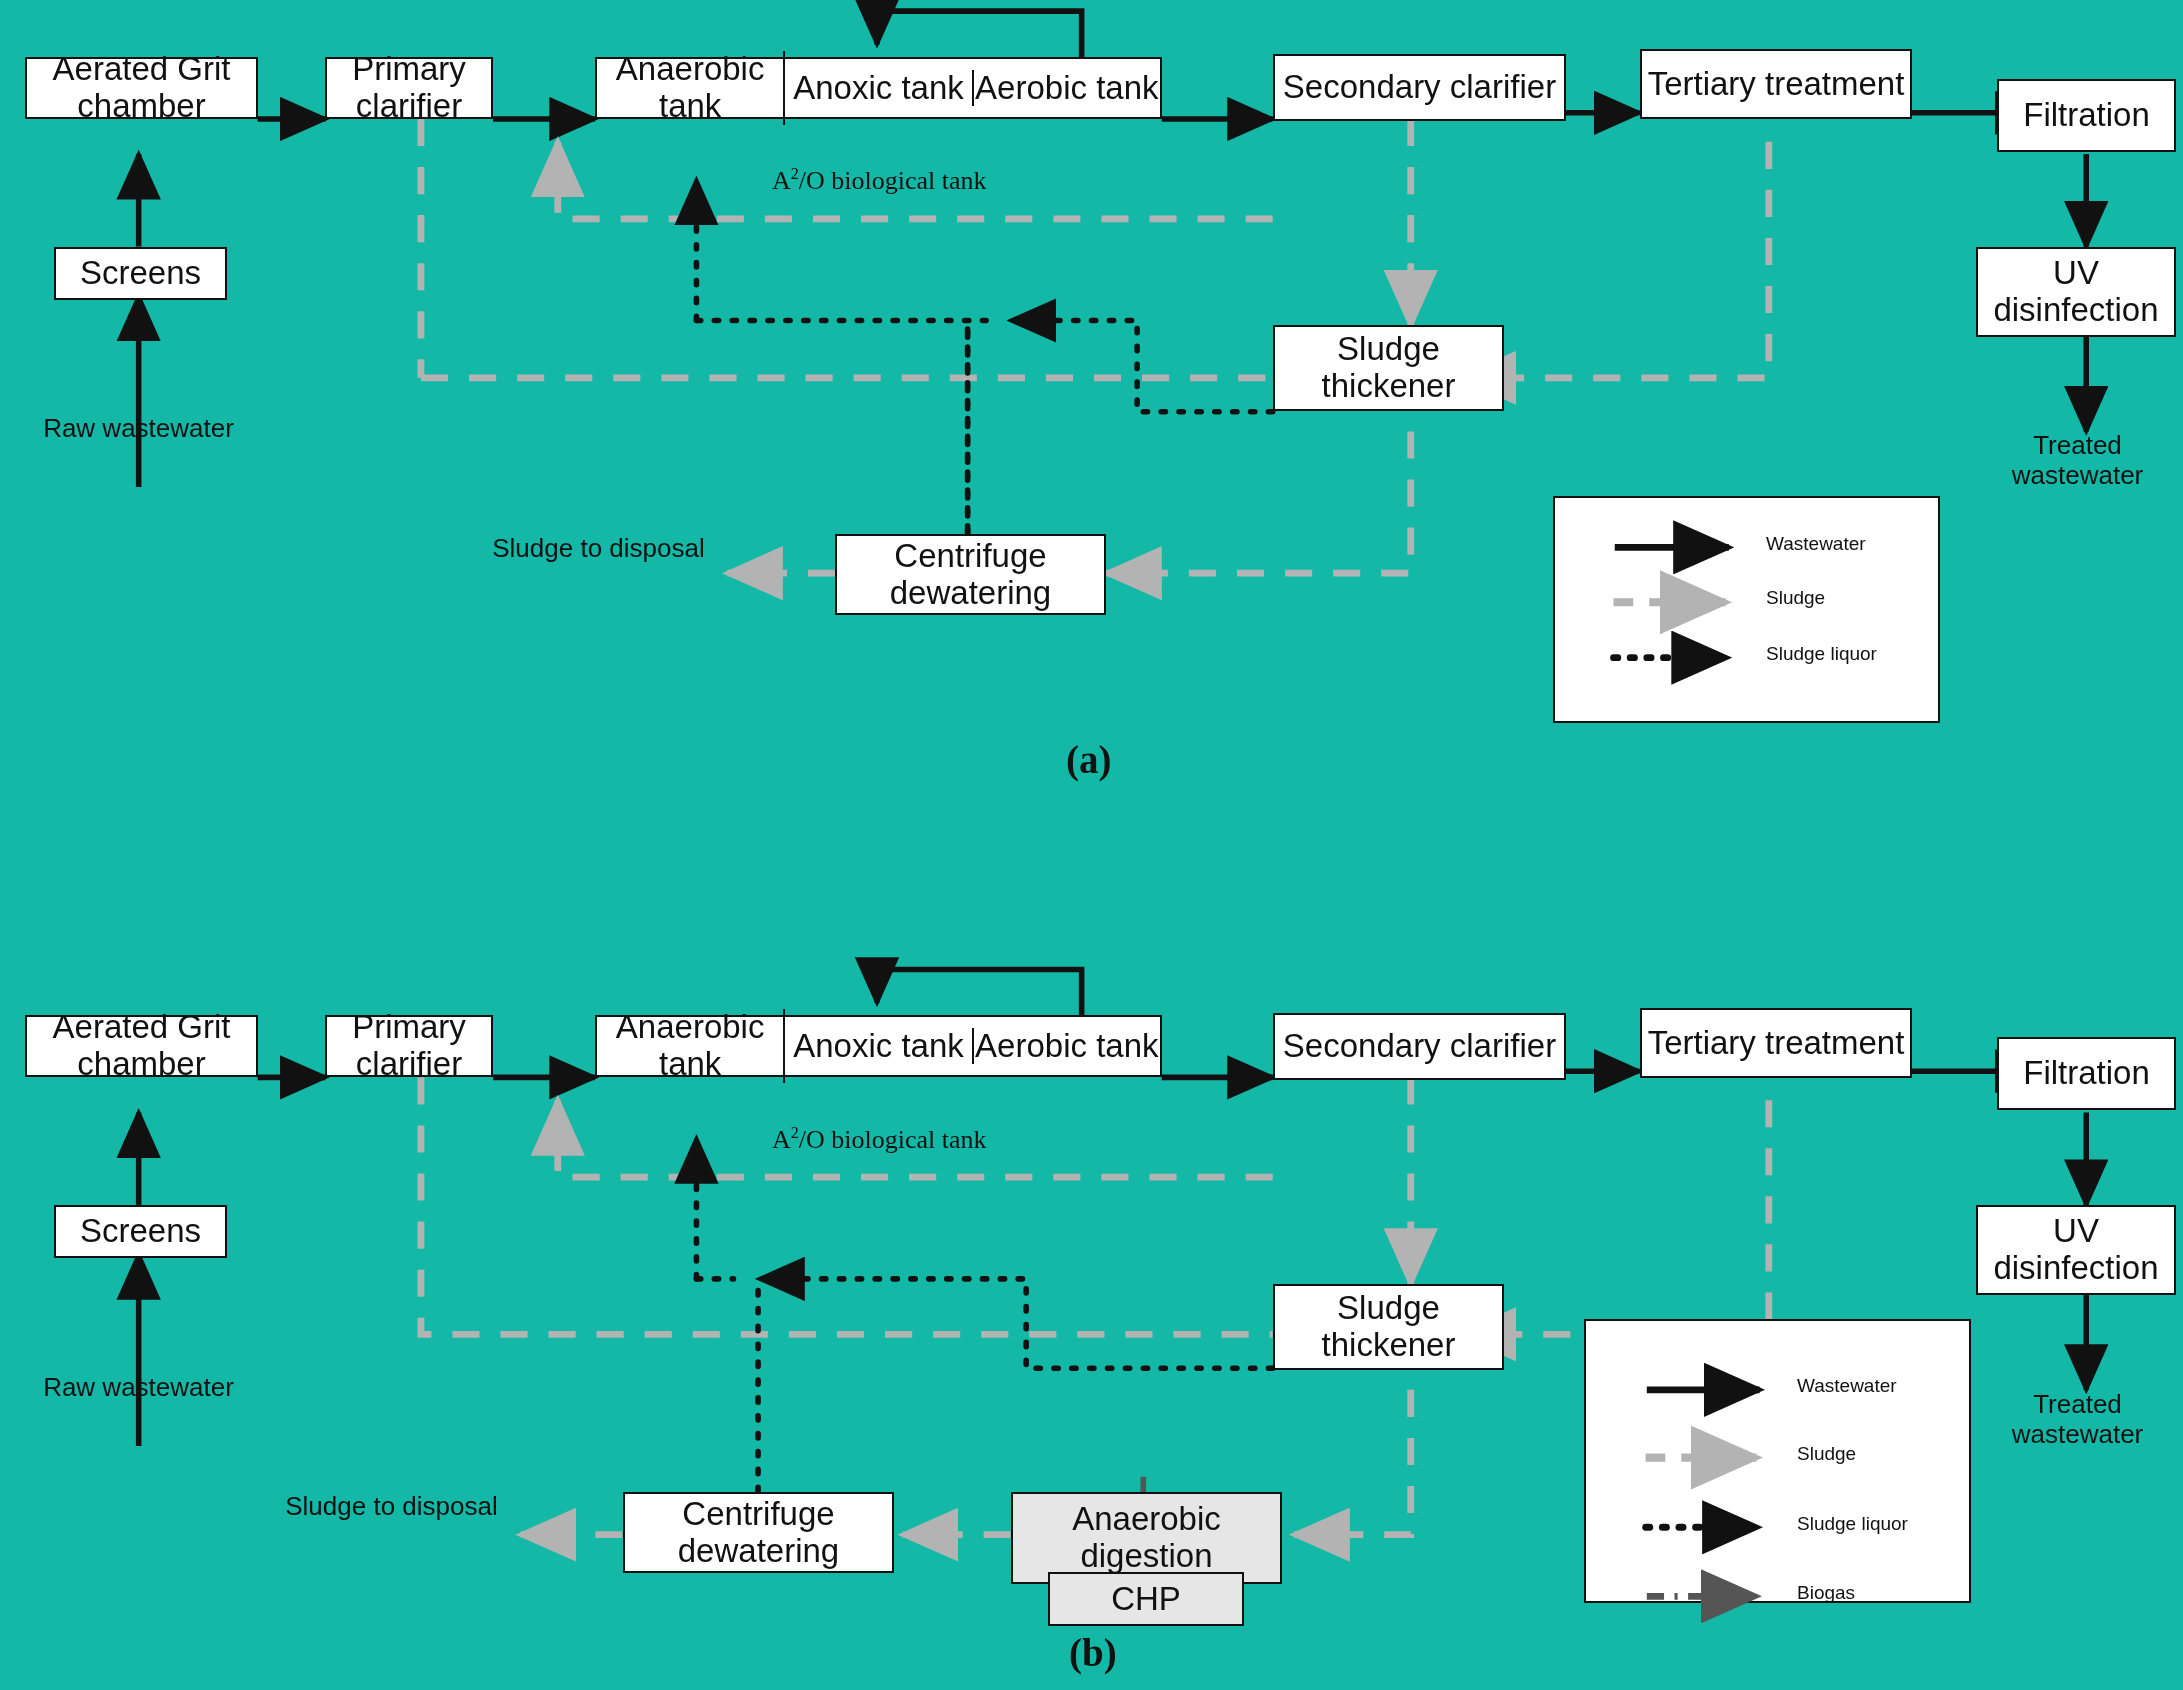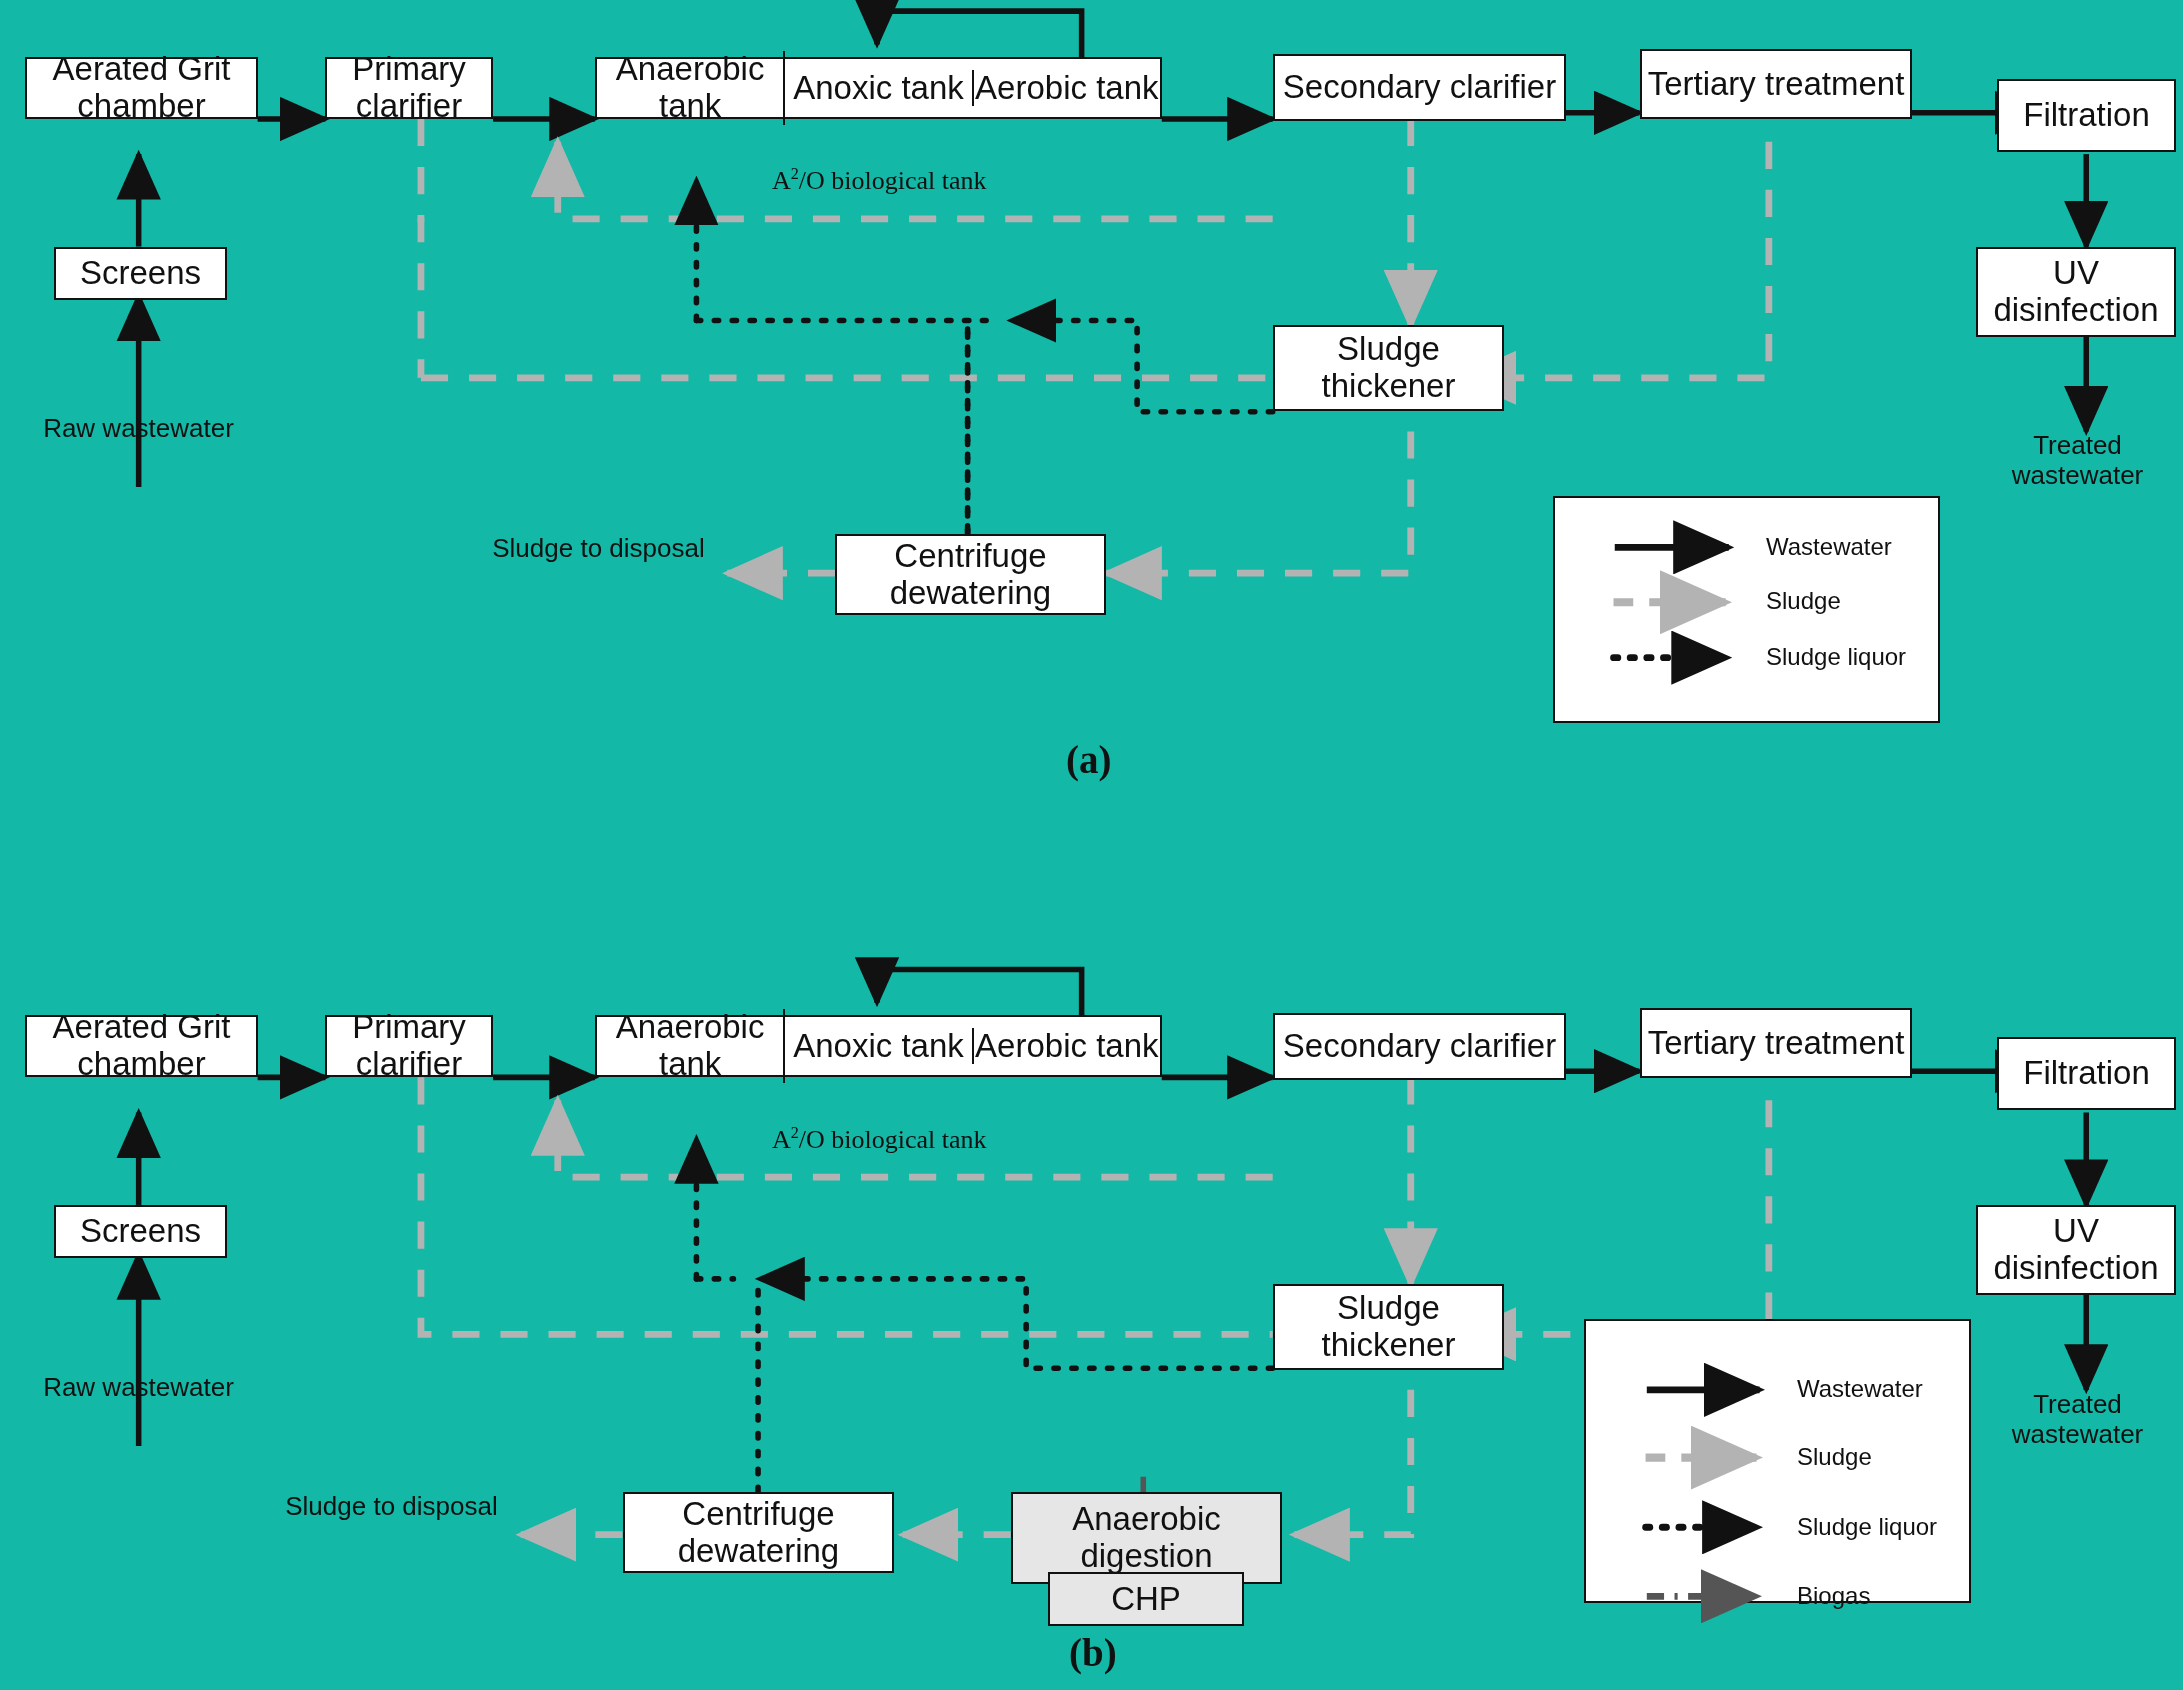--- a/index.html
+++ b/index.html
@@ -12,21 +12,21 @@
   .node.shaded{background:#e6e6e6;}
   .node.compound{padding:0;border:2.5px solid #111;display:flex;}
   .node.compound > .cell{flex:1 1 0;display:flex;align-items:center;justify-content:center;
         text-align:center;font-size:33px;line-height:1.12;border-right:2.5px solid #111;box-sizing:border-box;}
   .node.compound > .cell:last-child{border-right:none;}
   .flabel{position:absolute;font-family:"Liberation Sans",sans-serif;font-size:26px;color:#111;
         text-align:center;line-height:1.15;}
   .sublabel{position:absolute;font-family:Liberation Serif, serif;font-size:26px;color:#111;white-space:nowrap;}
   .panel-tag{position:absolute;font-family:"Liberation Serif",serif;font-size:39px;font-weight:bold;color:#111;}
   .legend{position:absolute;box-sizing:border-box;border:2.5px solid #111;background:#fff;}
-  .legend-label{position:absolute;font-family:"Liberation Sans",sans-serif;font-size:24px;color:#111;white-space:nowrap;}
+  .legend-label{position:absolute;font-family:"Liberation Sans",sans-serif;font-size:19px;color:#111;white-space:nowrap;}
   sup{font-size:0.62em;vertical-align:super;}
 </style>
 </head>
 <body>
 
 <div id="root">
 
   <svg class="layer" viewBox="0 0 3542 2742" width="2183" height="1690">
     <defs>
       <marker id="aw-blk" markerWidth="9" markerHeight="8" refX="8.2" refY="4" orient="auto">

